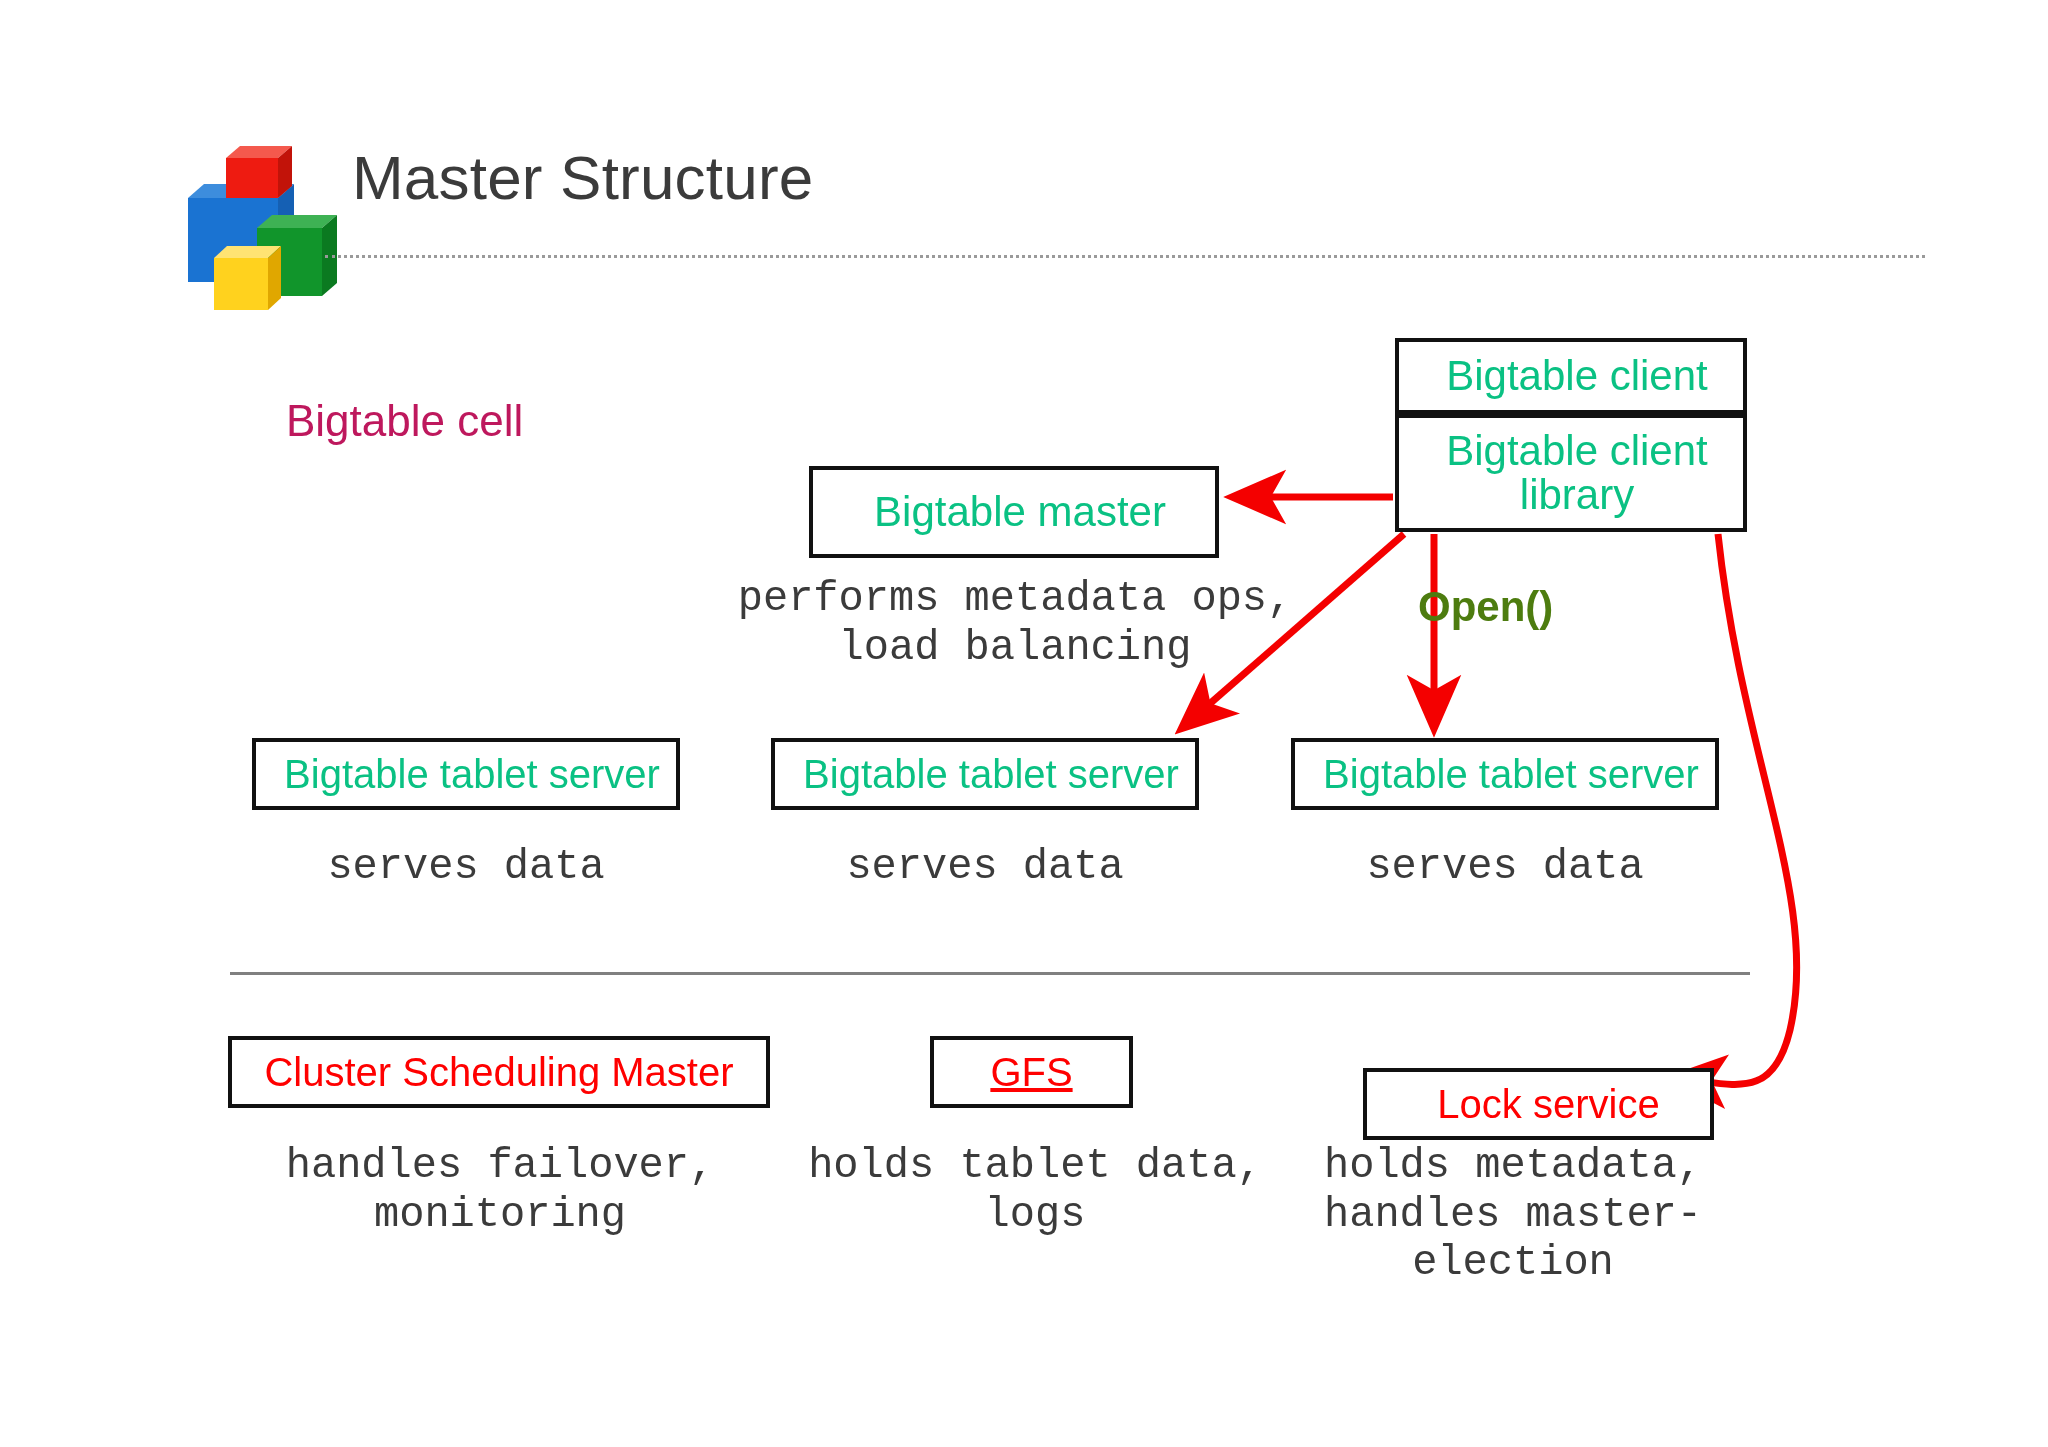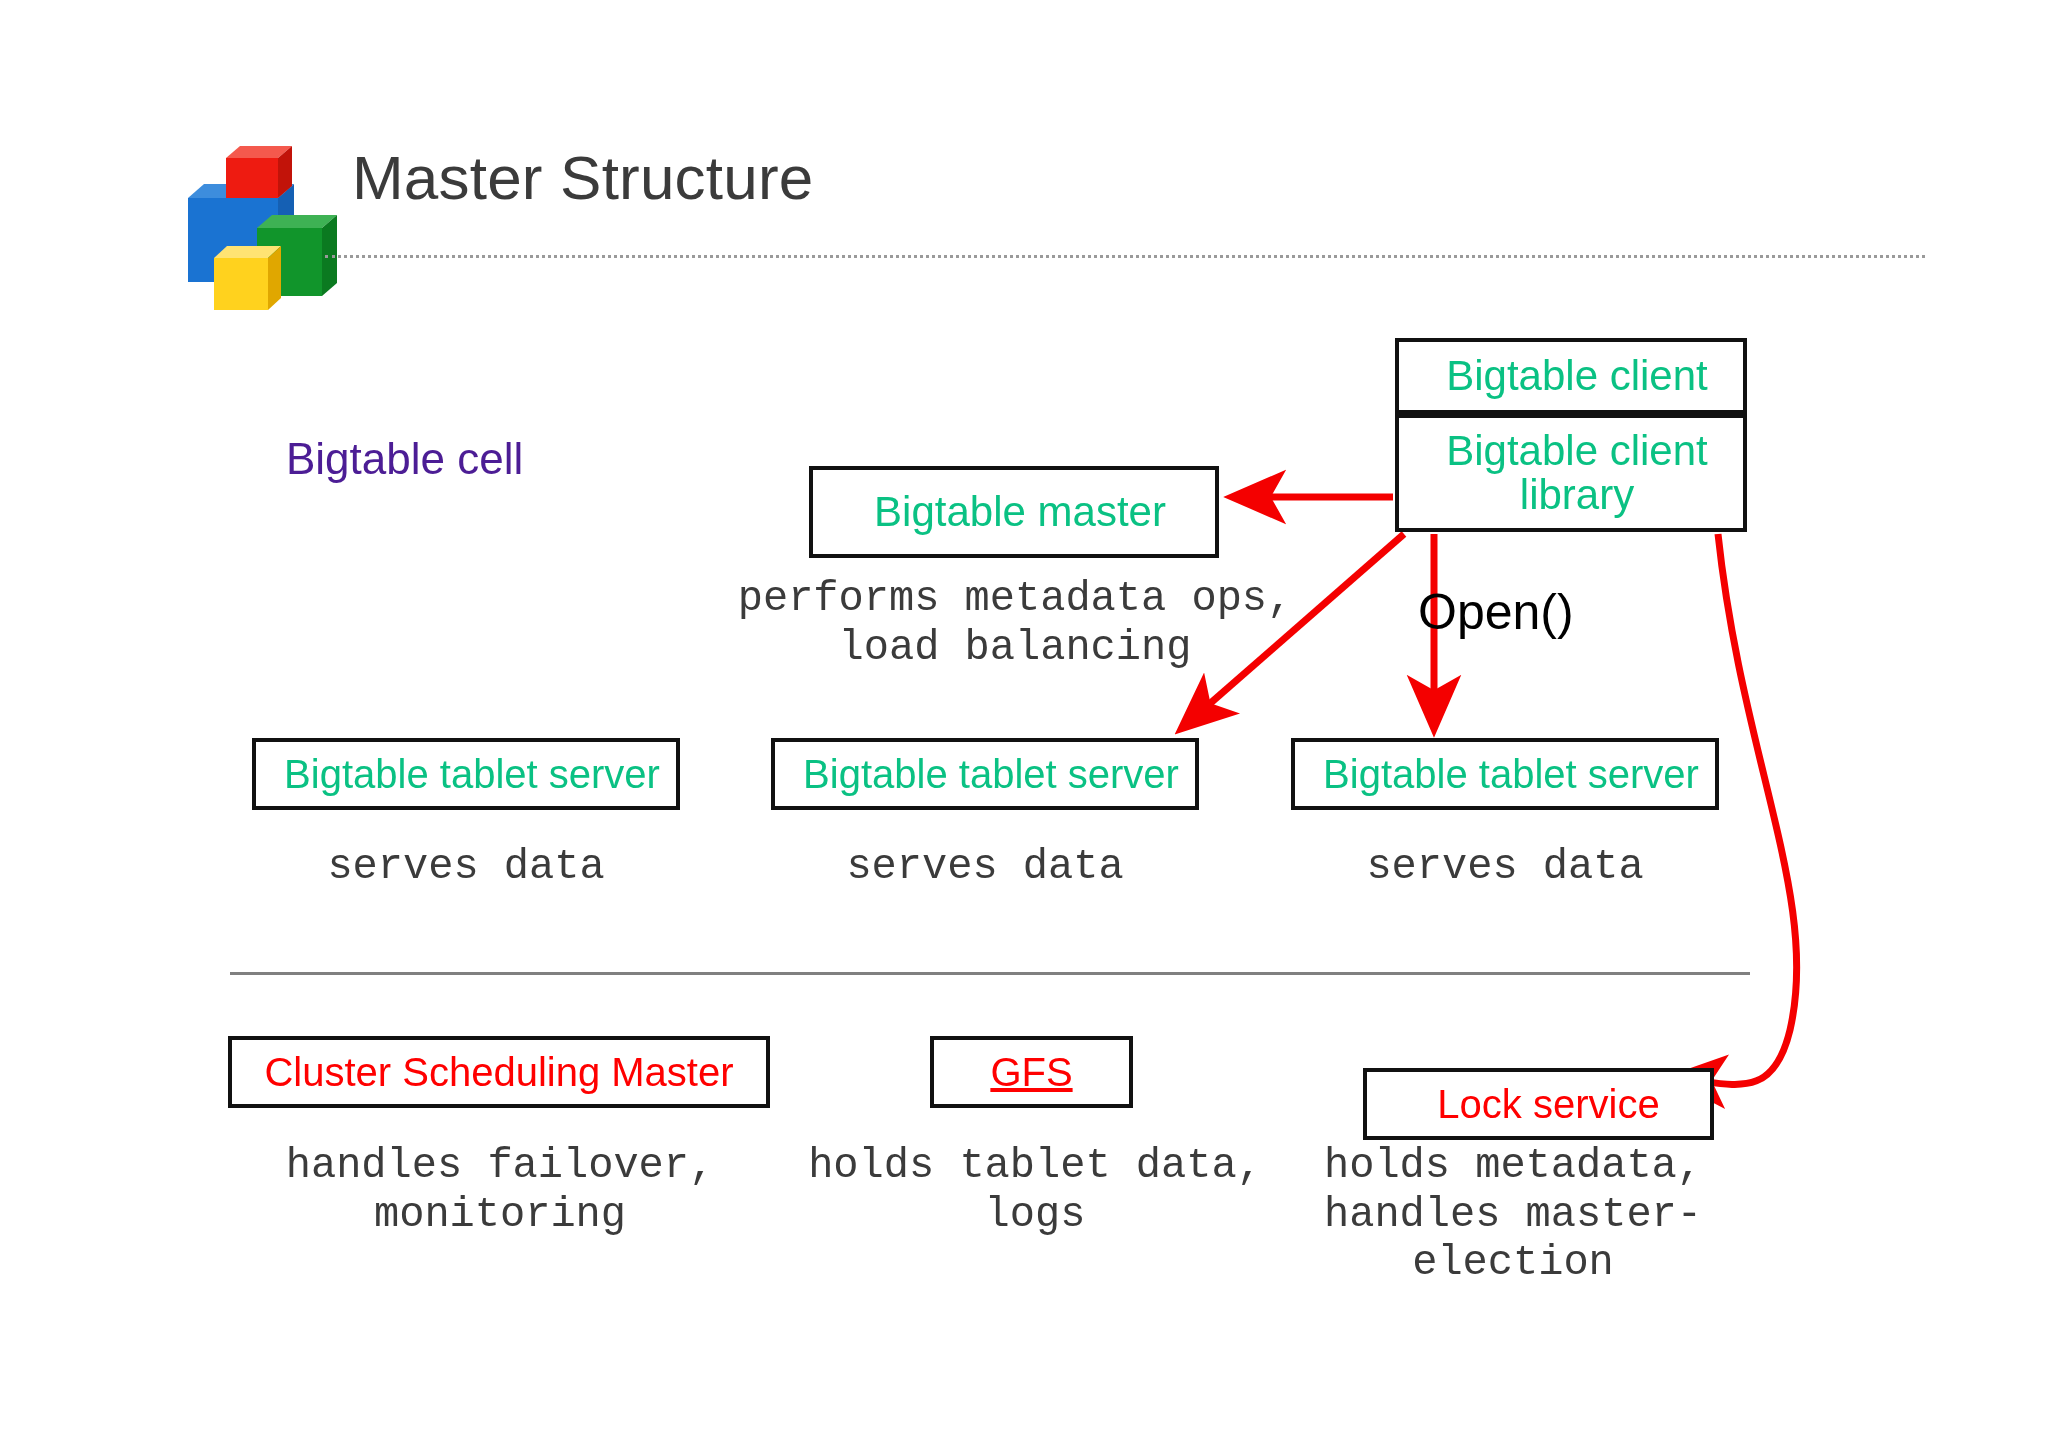--- a/index.html
+++ b/index.html
@@ -70,22 +70,21 @@
   .free-label {
     position: absolute;
     white-space: nowrap;
   }
 
   
   #label-bigtable-cell {
     left: 286px;
     top: 396px;
     font-size: 44px;
-    color: #4c1d95;
-    margin-top: 38px;
+    color: #be185d;
   }
 
   #node-client {
     left: 1395px;
     top: 338px;
     width: 352px;
     height: 76px;
     font-size: 42px;
   }
   #node-client-library {
@@ -106,22 +105,23 @@
   #caption-master {
     left: 700px;
     top: 575px;
     width: 630px;
     font-size: 42px;
   }
 
   #label-open {
     left: 1418px;
     top: 583px;
-    font-size: 50px;
-    color: #000000;
+    font-size: 42px;
+    color: #4d7c0f;
+    font-weight: bold;
   }
 
   #node-ts1 {
     left: 252px;
     top: 738px;
     width: 428px;
     height: 72px;
     font-size: 40px;
   }
   #node-ts2 {

